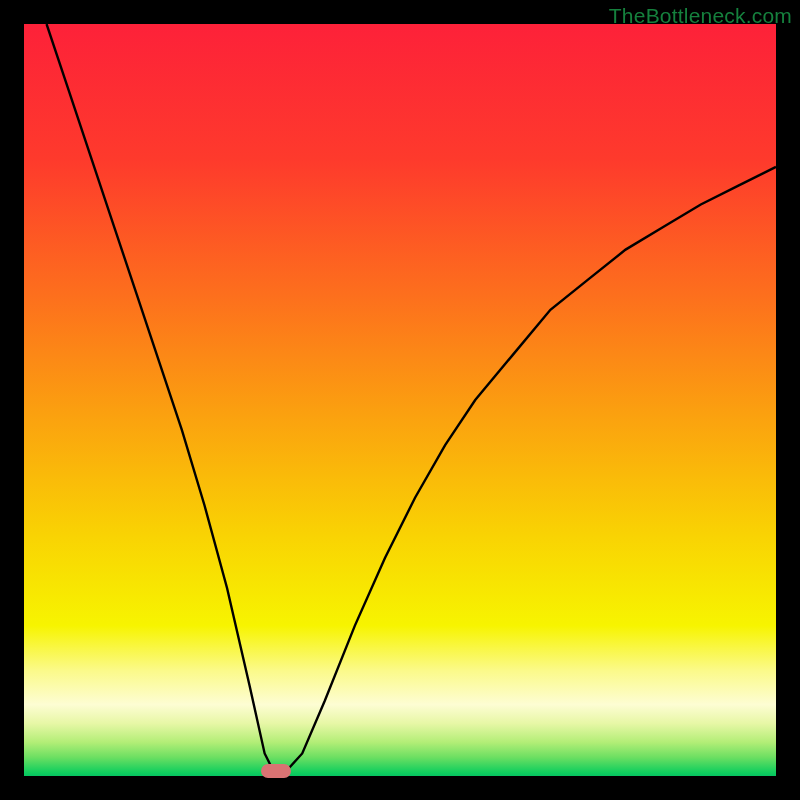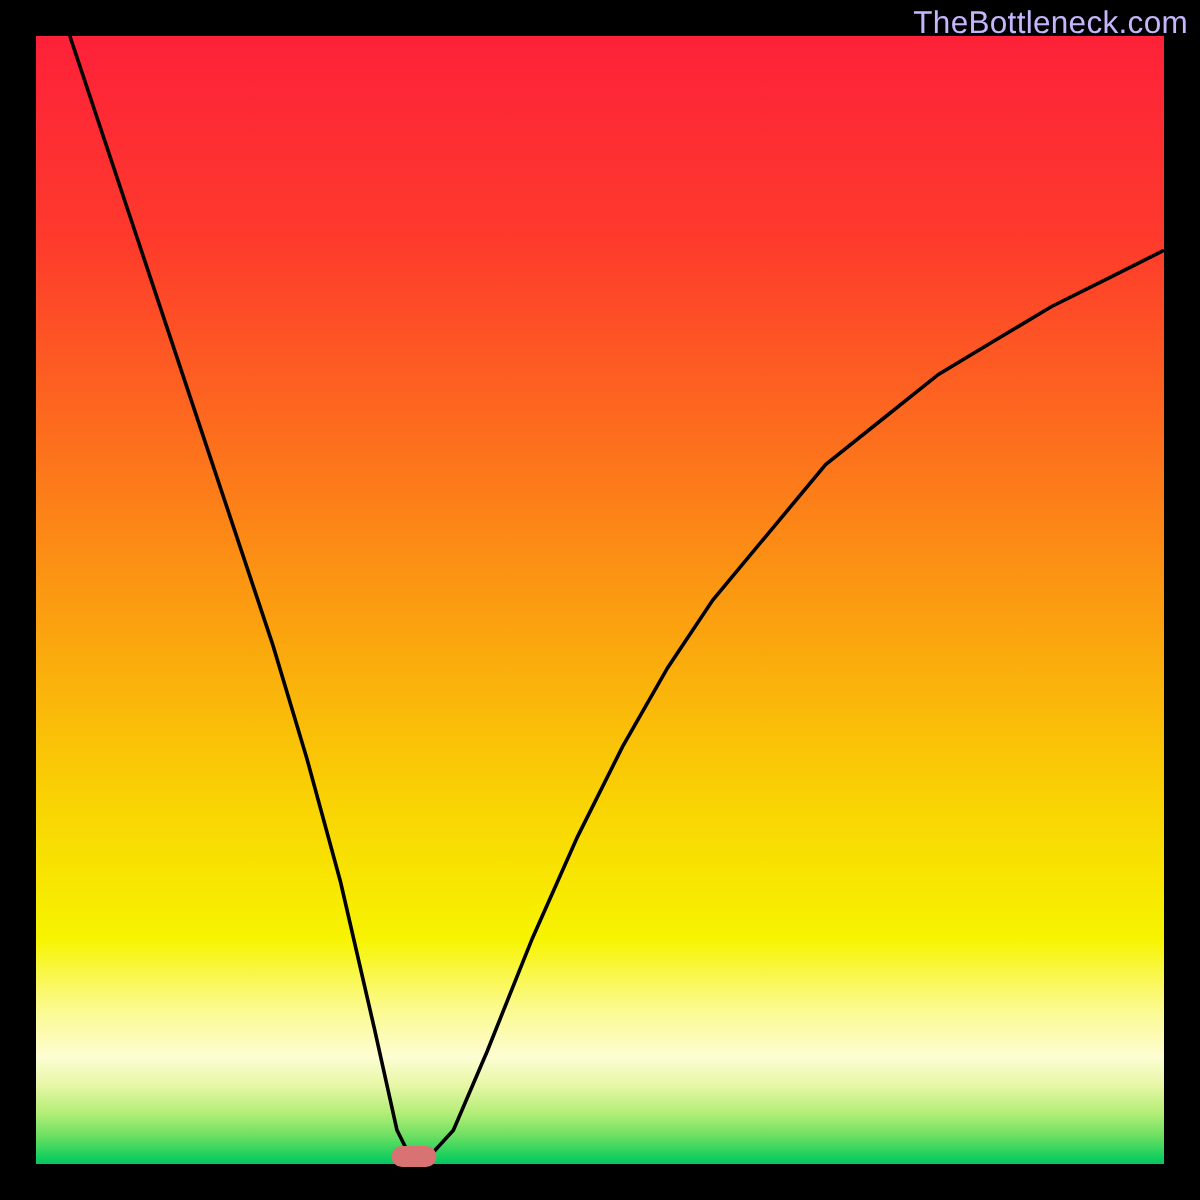--- a/index.html
+++ b/index.html
@@ -22,21 +22,21 @@
     position: absolute;
     left: 0;
     top: 0;
     width: 752px;
     height: 752px;
   }
   .watermark {
     position: absolute;
     top: 4px;
     right: 8px;
-    color: #c4b5fd;
+    color: #15803d;
     font-size: 21px;
     font-weight: 500;
     letter-spacing: 0.2px;
     font-family: Arial, Helvetica, sans-serif;
   }
   svg.curve {
     position: absolute;
     left: 0;
     top: 0;
     width: 752px;

